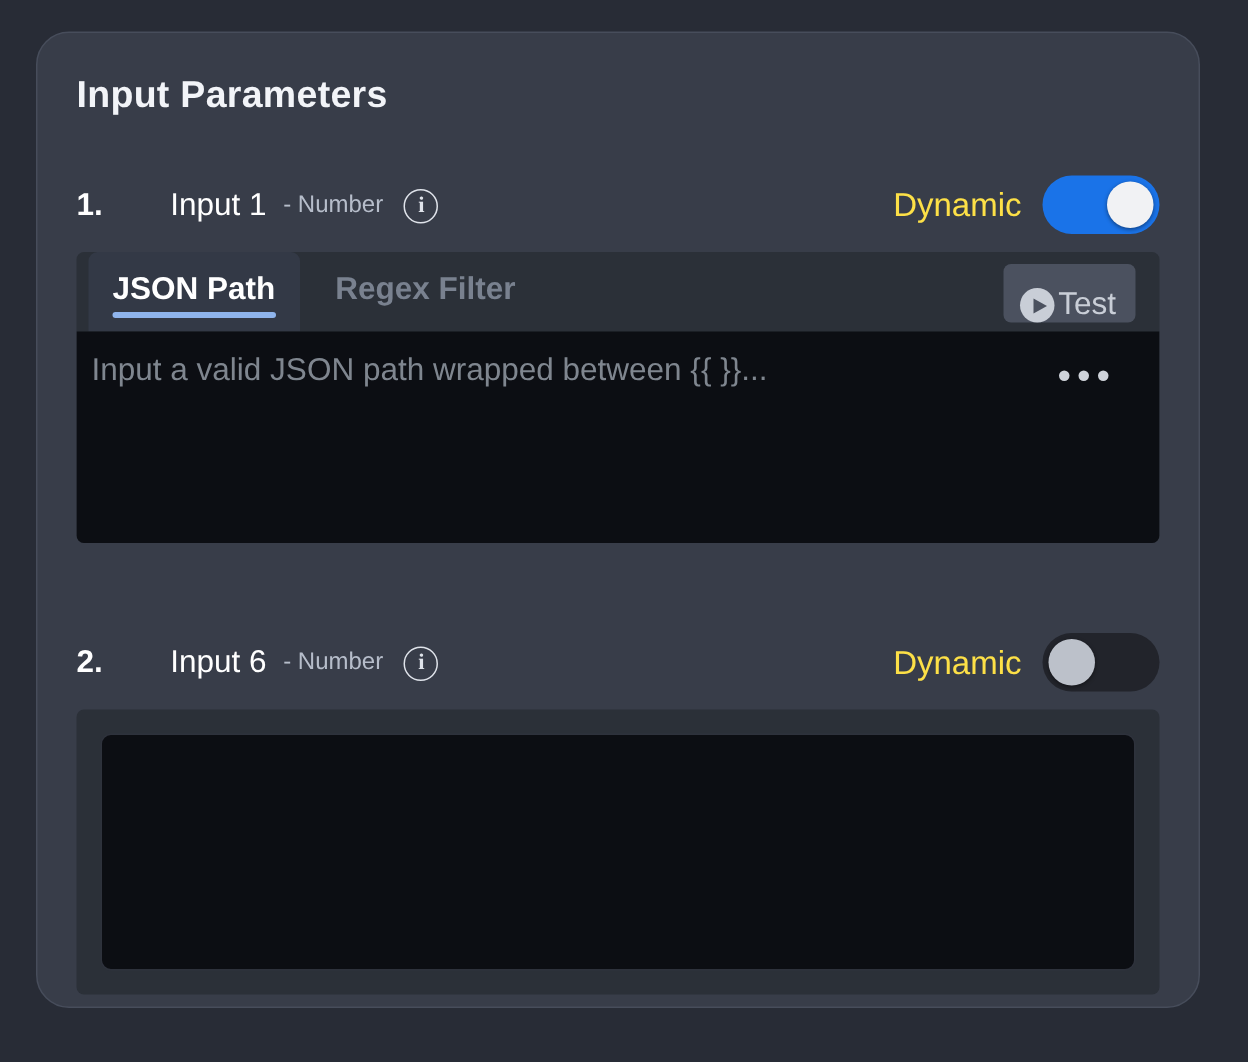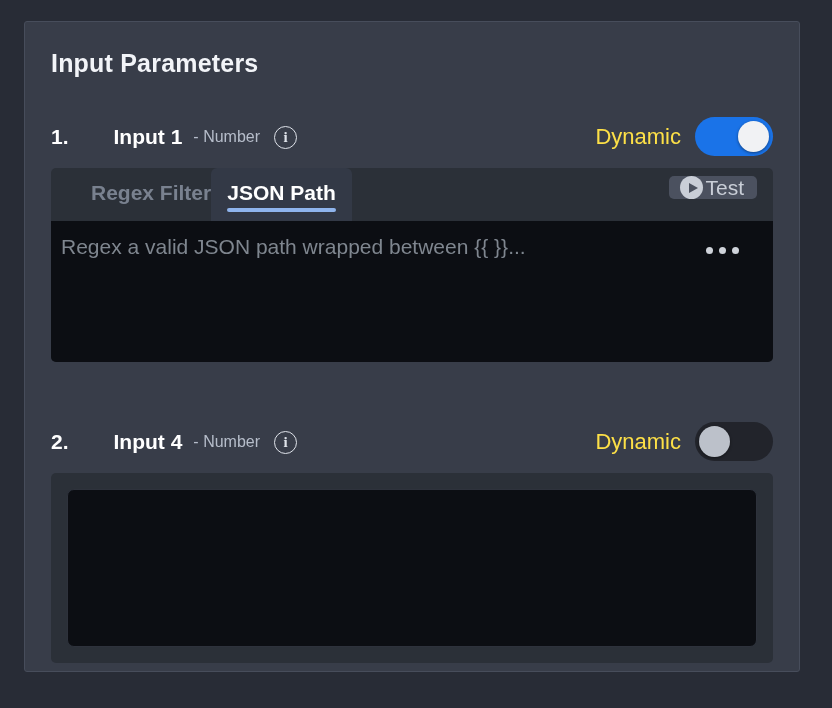--- a/index.html
+++ b/index.html
@@ -16,21 +16,21 @@
   }
 
   .card {
     position: absolute;
     left: 24px;
     top: 21px;
     width: 776px;
     height: 651px;
     background: #383d49;
     border: 1px solid #474d5b;
-    border-radius: 3px;
+    border-radius: 22px;
     box-sizing: border-box;
   }
 
   .card-title {
     position: absolute;
     left: 26px;
     top: 27px;
     font-size: 25px;
     font-weight: bold;
     color: #f2f4f8;
@@ -61,21 +61,21 @@
     gap: 0;
     white-space: nowrap;
   }
   .param-index {
     font-size: 21px;
     font-weight: bold;
     color: #ffffff;
   }
   .param-name {
     font-size: 21px;
-    font-weight: bold;
+    font-weight: normal;
     color: #ffffff;
     margin-left: 5px;
     padding-left: 40px;
   }
   .param-type {
     font-size: 16px;
     color: #b6bdca;
     margin-left: 11px;
   }
 
@@ -188,27 +188,27 @@
     bottom: 9px;
     height: 4px;
     background: #8fb4ec;
     border-radius: 2px;
   }
 
   .test-btn {
     position: absolute;
     right: 16px;
     top: 8px;
-    height: 23px;
+    height: 39px;
     padding: 0 13px 0 11px;
     background: #4b515f;
     border: none;
     border-radius: 5px;
     display: flex;
-    align-items: center;
+    align-items: flex-end;
     gap: 2px;
     cursor: pointer;
     font-family: "Liberation Sans", sans-serif;
   }
   .test-btn .play {
     width: 23px;
     height: 23px;
     border-radius: 50%;
     background: #c9ced7;
     display: inline-flex;
@@ -294,51 +294,51 @@
       <div class="dynamic-wrap">
         <span class="dynamic-label">Dynamic</span>
         <div class="toggle on">
           <div class="knob"></div>
         </div>
       </div>
     </div>
 
     <div class="editor-panel">
       <div class="tabs-row">
-        <div class="tab inactive">
-          <span>Regex Filter</span>
-        </div>
         <div class="tab active">
           <span>JSON Path</span>
           <div class="tab-underline"></div>
+        </div>
+        <div class="tab inactive">
+          <span>Regex Filter</span>
         </div>
 
         <button class="test-btn">
           <span class="play"></span>
           <span class="test-text">Test</span>
         </button>
       </div>
 
       <div class="code-area first">
-        <div class="code-placeholder">Regex a valid JSON path wrapped between {{ }}...</div>
+        <div class="code-placeholder">Input a valid JSON path wrapped between {{ }}...</div>
         <div class="ellipsis-icon">
           <span></span>
             <span></span>
             <span></span>
         </div>
       </div>
     </div>
   </div>
 
   <div class="param param-2">
 
     <div class="param-header">
       <div class="param-label">
         <span class="param-index">2.</span>
-        <span class="param-name">Input 4</span>
+        <span class="param-name">Input 6</span>
         <span class="param-type"><span>-</span> <span>Number</span></span>
         <span class="info-icon">i</span>
       </div>
 
       <div class="dynamic-wrap">
         <span class="dynamic-label">Dynamic</span>
         <div class="toggle off">
           <div class="knob"></div>
         </div>
       </div>

